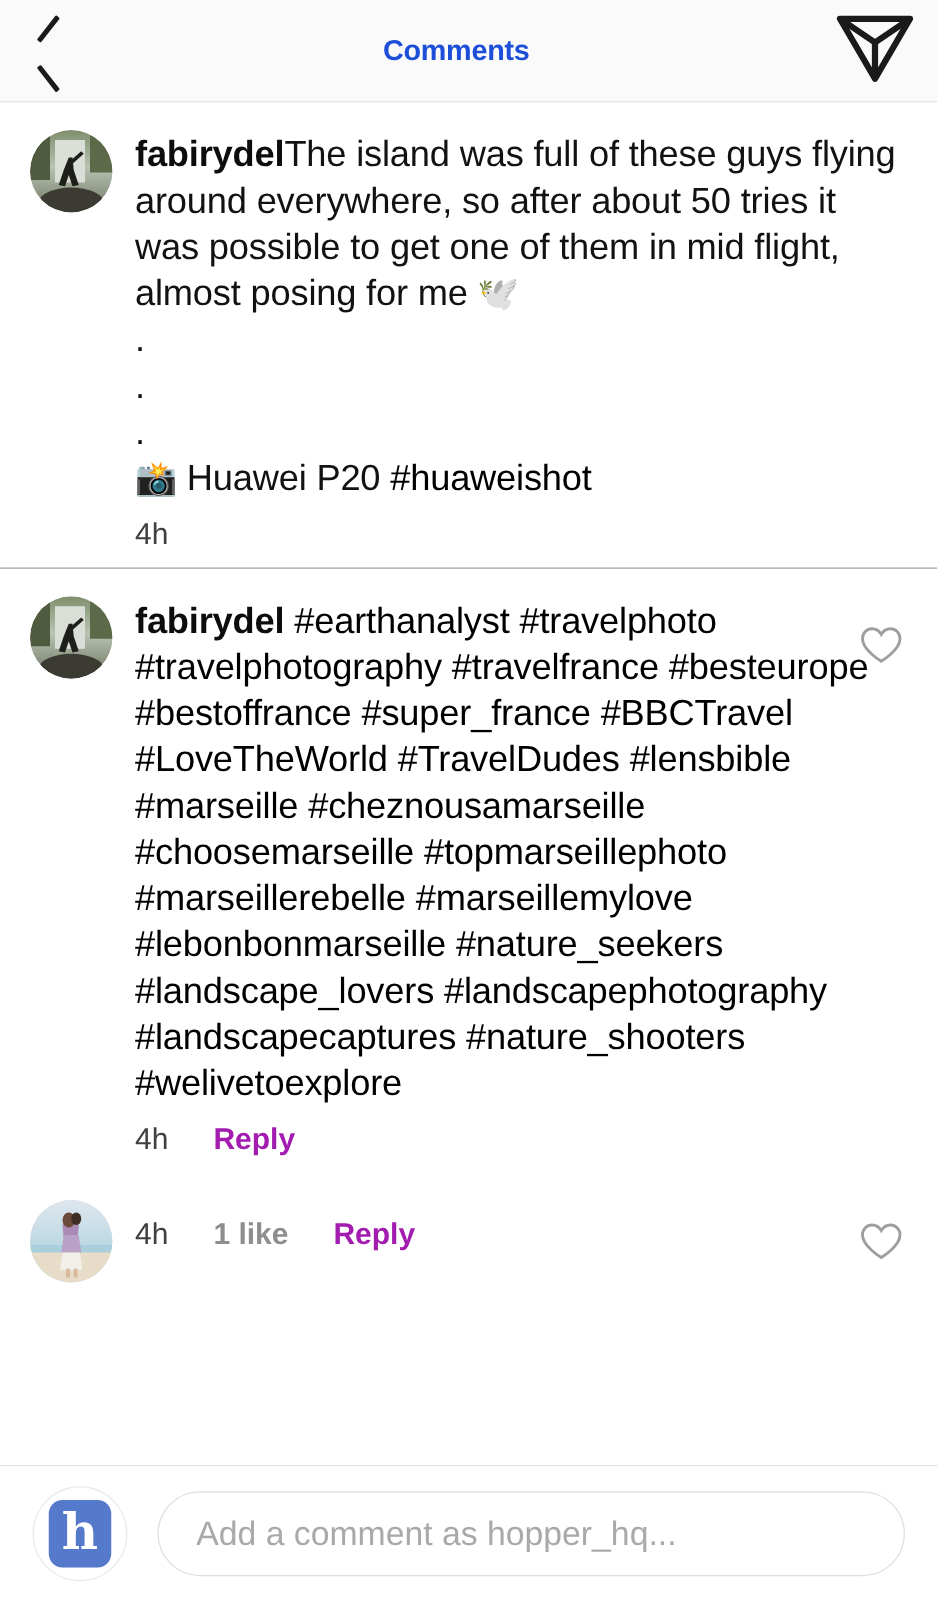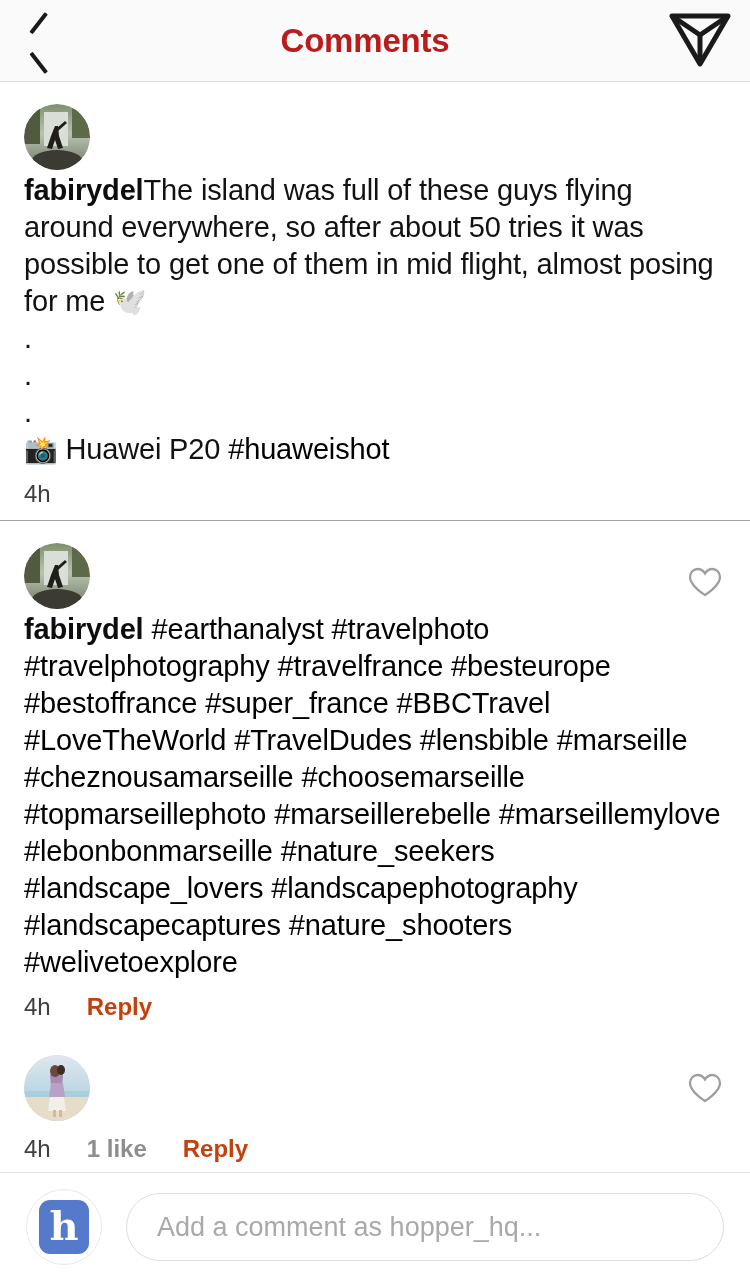--- a/index.html
+++ b/index.html
@@ -57,23 +57,23 @@
     transform-origin: left center;
   }
   .chevron-left::after {
     top: 33px;
     transform: rotate(52deg);
     transform-origin: left center;
   }
   .header-title {
     flex: 1;
     text-align: center;
-    font-size: 33px;
-    font-weight: bold;
-    color: #b91c1c;
+    font-size: 23px;
+    font-weight: bold;
+    color: #1d4ed8;
     letter-spacing: -0.2px;
   }
   .share-btn {
     width: 100px;
     height: 82px;
     display: flex;
     align-items: center;
     justify-content: center;
     cursor: pointer;
   }
@@ -86,21 +86,20 @@
     width: 750px;
     height: 1090px;
     background: #ffffff;
     overflow: hidden;
   }
   .comment {
     display: flex;
     padding: 22px 24px 12px 24px;
     box-sizing: border-box;
     position: relative;
-    flex-direction: column;
   }
   .comment.divided {
     border-top: 1px solid #a3a3a3;
   }
   .avatar {
     width: 66px;
     height: 66px;
     border-radius: 50%;
     flex: 0 0 66px;
     margin-right: 18px;
@@ -146,21 +145,21 @@
     font-size: 24px;
     color: #404040;
   }
   .meta-likes {
     font-size: 24px;
     color: #8e8e8e;
     font-weight: bold;
   }
   .meta-reply {
     font-size: 24px;
-    color: #c2410c;
+    color: #a21caf;
     font-weight: bold;
     cursor: pointer;
   }
   .like-icon {
     position: absolute;
     right: 28px;
     width: 34px;
     height: 34px;
     cursor: pointer;
   }

